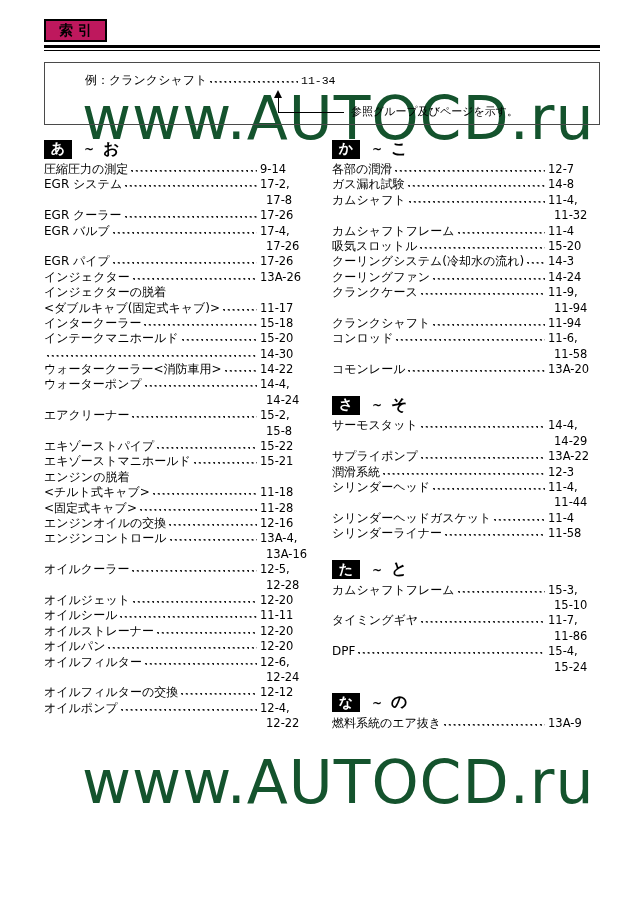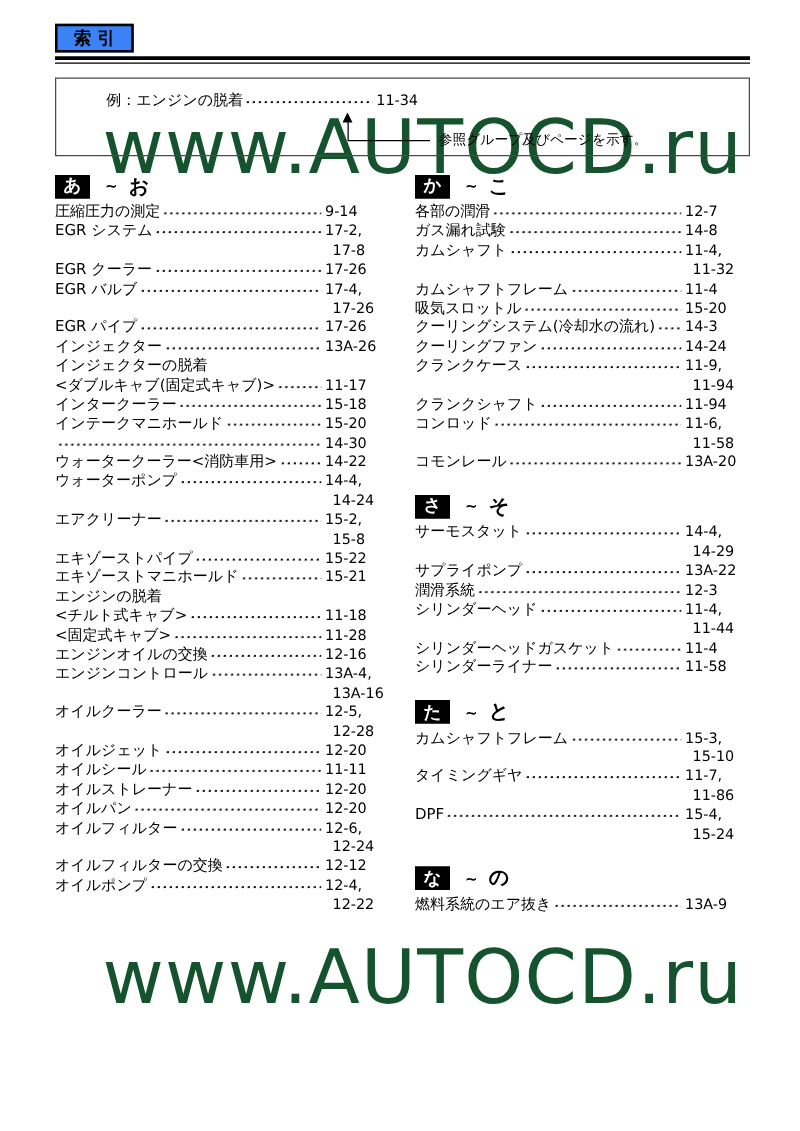--- a/index.html
+++ b/index.html
@@ -14,21 +14,21 @@
     position:absolute; left:82px; color:#14532d; font-size:60px;
     letter-spacing:1px; white-space:nowrap; z-index:0; line-height:1;
     font-family:"DejaVu Sans","Liberation Sans",sans-serif;
   }
   .wm-top { top:88px; }
   .wm-bottom { top:752px; }
 
   
   .title-box {
     position:absolute; left:44px; top:19px; width:63px; height:23px;
-    border:2px solid #000; box-sizing:border-box; background:#3b82f6; z-index:2;
+    border:2px solid #000; box-sizing:border-box; background:#be185d; z-index:2;
     display:flex; align-items:center; justify-content:center;
     font-size:14px; font-weight:bold;
   }
   .rule {
     position:absolute; left:44px; top:45px; width:556px; height:6px;
     border-top:3px solid #000; border-bottom:1px solid #000;
     box-sizing:border-box; z-index:1;
   }
 
   
@@ -67,38 +67,38 @@
   .entry-row { display:flex; align-items:stretch; height:15.4px; font-size:12px; line-height:15.4px; }
   .entry-label { white-space:nowrap; flex:none; }
   .leader {
     flex:1 1 auto; margin:0 3px 0 2px; min-width:6px;
     background-image:radial-gradient(circle at 2.2px 9px, #1a1a1a 0.9px, rgba(0,0,0,0) 1.15px);
     background-size:4.8px 15.4px; background-repeat:repeat-x;
   }
   .spacer { flex:1 1 auto; }
   .page-num { width:52px; flex:none; font-size:11.5px; box-sizing:border-box; }
   .page-num.cont { padding-left:6px; }
-  .example-row .page-num { width:38px; }
+  .example-row .page-num { width:38px;font-family:Liberation Mono, monospace; }
 </style>
 </head>
 <body>
 
 <div class="page">
 
   <div class="watermark wm-top">www.AUTOCD.ru</div>
   <div class="watermark wm-bottom">www.AUTOCD.ru</div>
 
   <div class="title-box">
     <span>索 引</span>
   </div>
   <div class="rule"></div>
 
   <div class="example-box">
     <div class="example-row">
-      <span class="entry-label">例：エンジンの脱着</span>
+      <span class="entry-label">例：クランクシャフト</span>
       <span class="leader"></span>
       <span class="page-num">11-34</span>
     </div>
     <div class="callout-head"></div>
     <div class="callout-vline"></div>
     <div class="callout-hline"></div>
     <div class="callout-text">参照グループ及びページを示す。</div>
   </div>
 
   <div class="col col-left">

